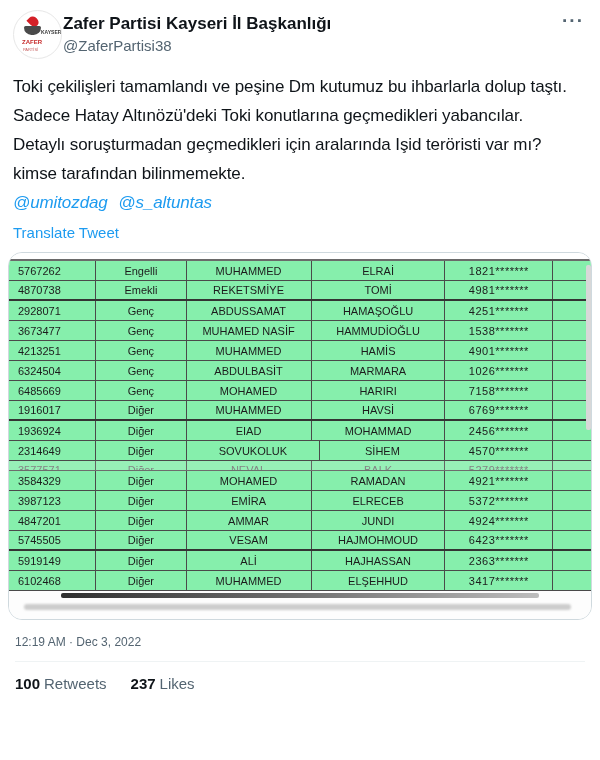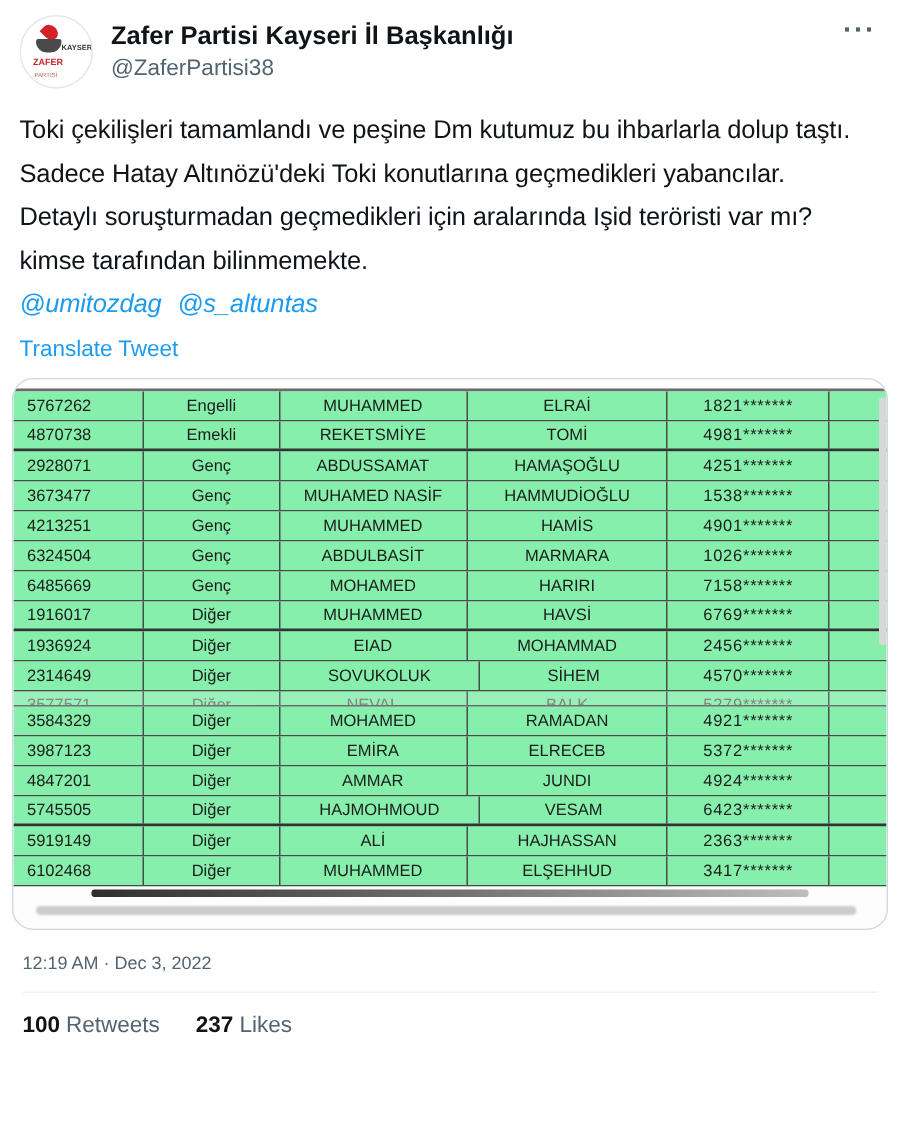--- a/index.html
+++ b/index.html
@@ -10,21 +10,21 @@
   .header { display:flex; align-items:flex-start; padding:10px 16px 0 13px; }
   .avatar { width:49px; height:49px; border-radius:50%; border:1px solid #e7e7e7;
             position:relative; flex:none; background:#fff; overflow:hidden; cursor:pointer; }
   .flame { position:absolute; top:5px; left:15px; width:9px; height:11px;
            background:#d42027; border-radius:0 60% 55% 55%; transform:rotate(-45deg); }
   .bowl  { position:absolute; top:15px; left:10px; width:17px; height:9px;
            background:#4a4a4a; border-radius:2px 2px 9px 9px; }
   .av-kayseri { position:absolute; top:18px; left:27px; font-size:5px; font-weight:700; color:#3a3a3a; }
   .av-zafer   { position:absolute; top:28px; left:8px;  font-size:6px; font-weight:700; color:#c62828; }
   .av-partisi { position:absolute; top:36px; left:9px;  font-size:4px; color:#c65b5b; }
-  .h-text { margin-left:12px; padding-top:4px; flex:1; min-width:0; }
+  .h-text { margin-left:1px; padding-top:4px; flex:1; min-width:0; }
   .h-name { font-size:17px; font-weight:700; color:#0f1419; cursor:pointer; }
   .h-handle { font-size:15px; color:#536471; margin-top:3px; cursor:pointer; }
   .more { color:#536471; font-size:19px; font-weight:700; letter-spacing:1px;
           line-height:14px; padding-top:4px; cursor:pointer; }
 
   
   .text-block { padding:13px 14px 0 13px; font-size:17px; line-height:29px;
                 color:#0f1419; letter-spacing:-0.1px; }
   .mentions { color:#1d9bf0; }
   .mentions span { cursor:pointer;font-style:italic; }
@@ -205,22 +205,22 @@
     <div class="c c1">4847201</div>
     <div class="c c2">Diğer</div>
     <div class="c c3">AMMAR</div>
     <div class="c c4">JUNDI</div>
     <div class="c c5">4924*******</div>
     <div class="c c-fill"></div>
   </div>
       <div class="t-row seam">
     <div class="c c1">5745505</div>
     <div class="c c2">Diğer</div>
+    <div class="c c3">VESAM</div>
     <div class="c c4">HAJMOHMOUD</div>
-    <div class="c c3">VESAM</div>
     <div class="c c5">6423*******</div>
     <div class="c c-fill"></div>
   </div>
       <div class="t-row">
     <div class="c c1">5919149</div>
     <div class="c c2">Diğer</div>
     <div class="c c3">ALİ</div>
     <div class="c c4">HAJHASSAN</div>
     <div class="c c5">2363*******</div>
     <div class="c c-fill"></div>

